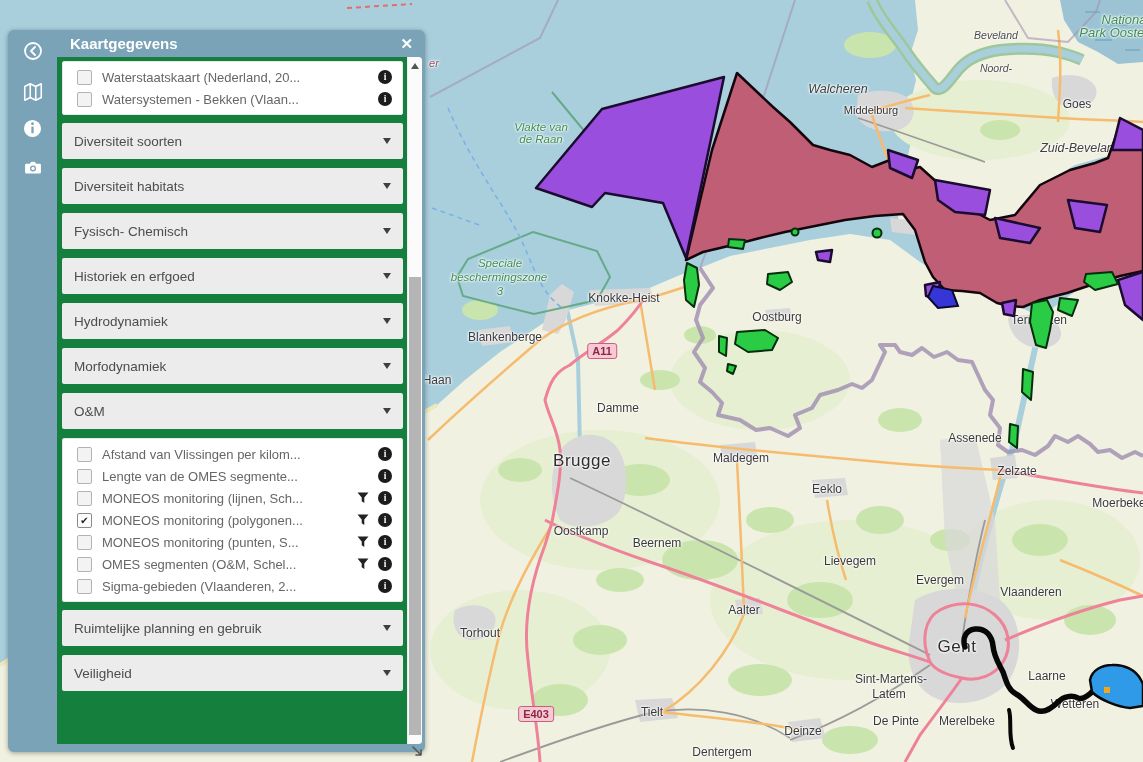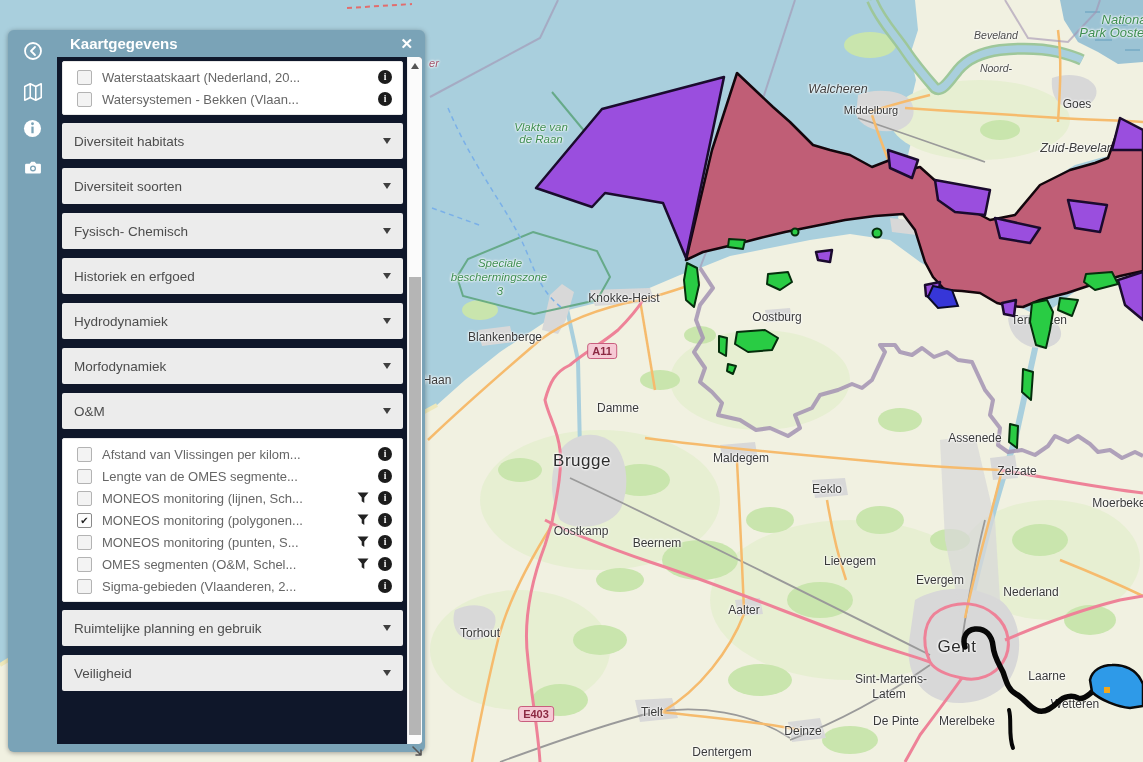--- a/index.html
+++ b/index.html
@@ -21,21 +21,21 @@
     color:#8c2942;font-weight:bold;font-size:11px;border-radius:3px;padding:0px 4px;line-height:14px;}
   
   #panel{position:absolute;left:8px;top:30px;width:417px;height:722px;background:#7aa3b7;border-radius:6px;
     box-shadow:0 1px 5px rgba(0,0,0,.35);z-index:10;}
   #strip{position:absolute;left:0;top:0;width:49px;height:100%;}
   .strip-icon{position:absolute;left:50%;transform:translateX(-50%);width:22px;height:22px;display:flex;
     align-items:center;justify-content:center;color:#fff;cursor:pointer;}
   #panel-header{position:absolute;left:49px;top:0;right:0;height:27px;display:flex;align-items:center;}
   #panel-title{color:#fff;font-weight:bold;font-size:15px;margin-left:13px;flex:1;}
   #panel-close{color:#fff;font-weight:bold;font-size:15px;margin-right:12px;cursor:pointer;}
-  #content{position:absolute;left:49px;top:27px;right:3px;bottom:8px;background:#0f172a;border-radius:0 3px 3px 0;overflow:hidden;}
+  #content{position:absolute;left:49px;top:27px;right:3px;bottom:8px;background:#15803d;border-radius:0 3px 3px 0;overflow:hidden;}
   #list{position:absolute;left:0;top:0;right:14px;bottom:0;}
   .group{border:1px solid #e8e8e8;border-radius:2px;margin:4px 5px 8px 5px;background:#fff;padding:4px 0;}
   .row{display:flex;align-items:center;height:22px;padding:0 10px 0 14px;}
   .cbx{width:13px;height:13px;border:1px solid #b3b3b3;border-radius:2px;background:#f3f3f3;margin-right:10px;
     flex:none;display:flex;align-items:center;justify-content:center;font-size:10px;color:#222;cursor:pointer;}
   .cbx.checked{background:#fdfdfd;border-color:#8a8a8a;}
   .row-label{flex:1;font-size:13px;color:#666;overflow:hidden;white-space:nowrap;}
   .row-icons{display:flex;align-items:center;gap:9px;}
   .funnel-icon{width:12px;height:12px;cursor:pointer;}
   .info-dark{width:14px;height:14px;border-radius:50%;background:#1c1c1c;color:#fff;font-size:9.5px;font-weight:bold;
@@ -209,21 +209,21 @@
       <span class="maplabel" style="left: 480px; top: 633px;">Torhout</span>
       <span class="maplabel" style="left: 652px; top: 712px;">Tielt</span>
       <span class="maplabel" style="left: 803px; top: 731px;">Deinze</span>
       <span class="maplabel" style="left: 722px; top: 752px;">Dentergem</span>
       <span class="maplabel" style="left: 896px; top: 721px;">De Pinte</span>
       <span class="maplabel" style="left: 967px; top: 721px;">Merelbeke</span>
       <span class="maplabel" style="left: 891px; top: 679px;">Sint-Martens-</span>
       <span class="maplabel" style="left: 889px; top: 694px;">Latem</span>
       <span class="maplabel city" style="left: 952px; top: 647px;">Gent</span>
       <span class="maplabel" style="left: 940px; top: 580px;">Evergem</span>
-      <span class="maplabel" style="left: 1031px; top: 592px;">Nederland</span>
+      <span class="maplabel" style="left: 1031px; top: 592px;">Vlaanderen</span>
       <span class="maplabel" style="left: 1047px; top: 676px;">Laarne</span>
       <span class="maplabel" style="left: 1075px; top: 704px;">Wetteren</span>
       <span class="maplabel" style="left: 975px; top: 438px;">Assenede</span>
       <span class="maplabel" style="left: 1017px; top: 471px;">Zelzate</span>
       <span class="maplabel" style="left: 1119px; top: 503px;">Moerbeke</span>
       <span class="maplabel" style="left: 1039px; top: 320px;">Terneuzen</span>
       <span class="maplabel town15" style="left: 871px; top: 110px;">Middelburg</span>
       <span class="maplabel" style="left: 1077px; top: 104px;">Goes</span>
       <span class="maplabel region" style="left: 838px; top: 89px;">Walcheren</span>
       <span class="maplabel region" style="left: 1077px; top: 148px;">Zuid-Bevelan</span>
@@ -327,25 +327,25 @@
             </div>
             <div class="row">
               <span class="cbx"></span>
               <span class="row-label">Watersystemen - Bekken (Vlaan...</span>
               <span class="row-icons">
                 <span class="info-dark">i</span>
               </span>
             </div>
           </div>
           <div class="acc">
+            <span class="acc-label">Diversiteit soorten</span>
+            <span class="caret"></span>
+          </div>
+          <div class="acc">
             <span class="acc-label">Diversiteit habitats</span>
-            <span class="caret"></span>
-          </div>
-          <div class="acc">
-            <span class="acc-label">Diversiteit soorten</span>
             <span class="caret"></span>
           </div>
           <div class="acc">
             <span class="acc-label">Fysisch- Chemisch</span>
             <span class="caret"></span>
           </div>
           <div class="acc">
             <span class="acc-label">Historiek en erfgoed</span>
             <span class="caret"></span>
           </div>

